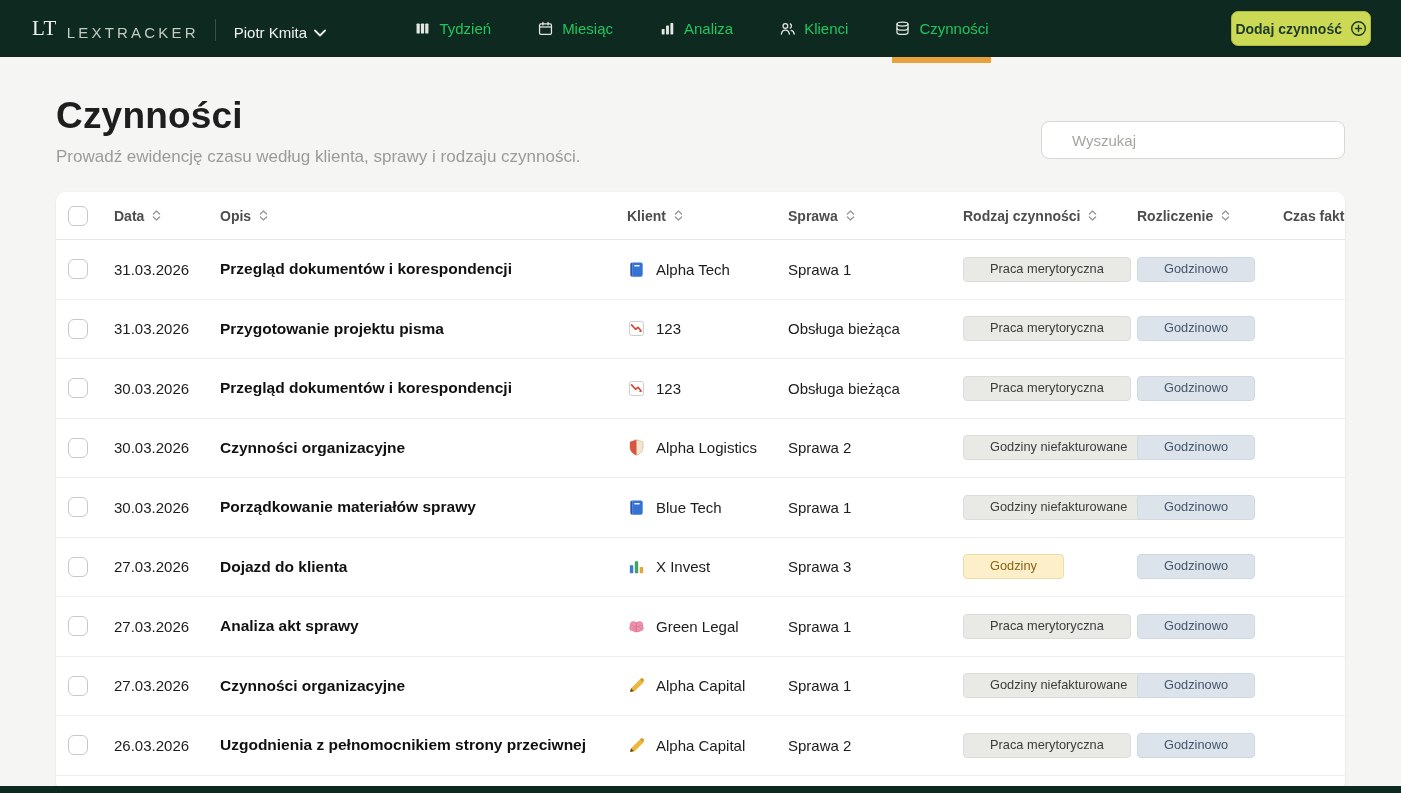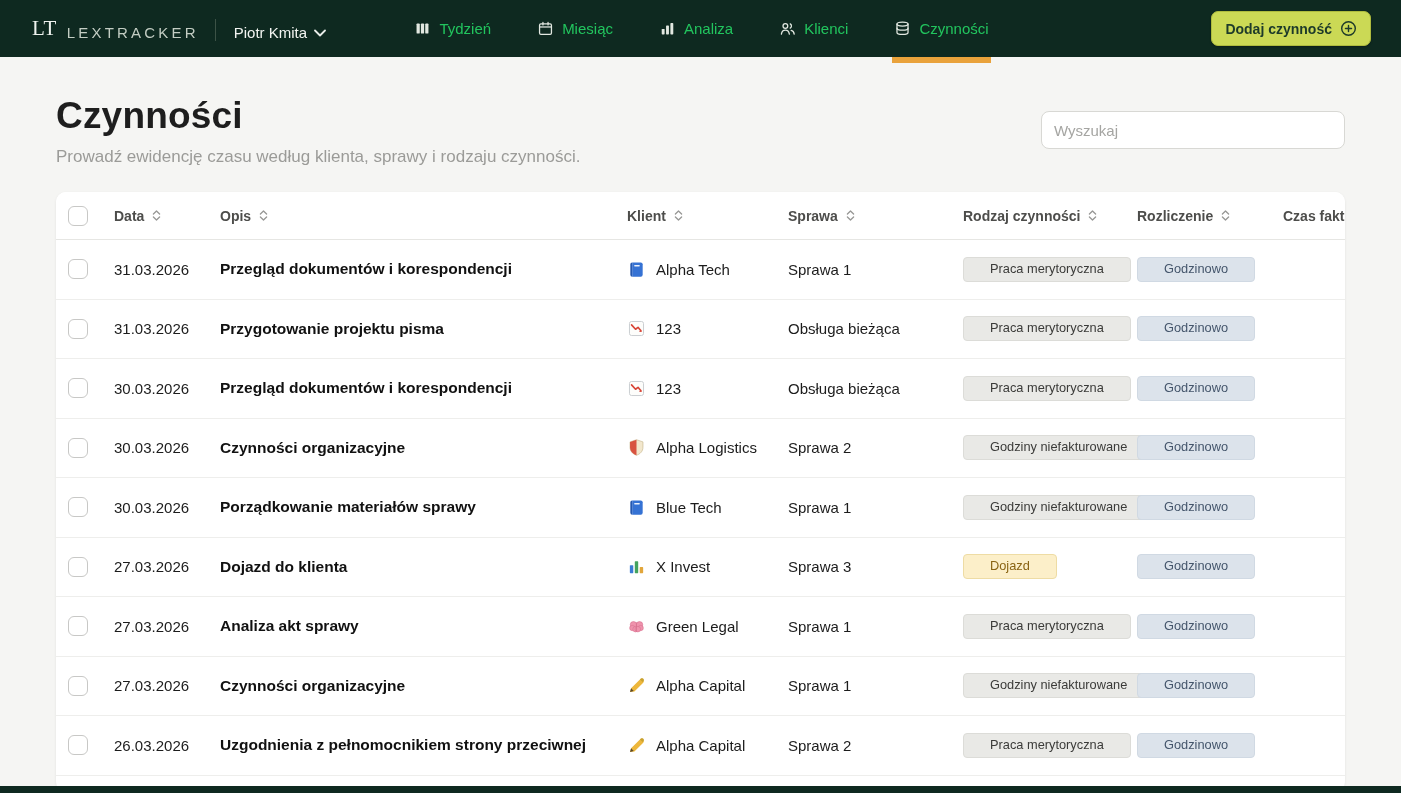--- a/index.html
+++ b/index.html
@@ -11,28 +11,28 @@
   .brand-group{display:flex;align-items:flex-end;flex:1;min-width:0}
   .logo{font-family:"Liberation Serif",serif;font-size:21px;color:#eef2ee;letter-spacing:.5px;margin-right:10px}
   .brand{font-size:15px;letter-spacing:3.2px;color:#c3cdc3;font-weight:400;margin-right:16px}
   .tb-divider{width:1px;height:22px;background:#3c5246;margin-right:18px}
   .user{display:flex;align-items:center;gap:7px;color:#f2f4f1;font-size:15px;cursor:pointer;white-space:nowrap}
   .nav{display:flex;gap:46px;align-items:center;height:100%}
   .nav-item{display:flex;align-items:center;gap:8px;color:#22c55e;font-size:15px;height:100%;position:relative;cursor:pointer;white-space:nowrap}
   .nav-icon{display:flex;align-items:center}
   .tab-underline{position:absolute;left:-2px;right:-2px;bottom:-6px;height:6px;background:#e9a23b}
   .rightgrp{flex:1;display:flex;justify-content:flex-end}
-  .add-btn{display:flex;align-items:center;gap:8px;background:#cbd955;color:#1d3a2a;font-weight:700;font-size:14px;border:1px solid #aebb3e;border-radius:7px;padding:8px 13px;cursor:pointer;font-family:inherit;box-shadow:0 1px 2px rgba(0,0,0,.25)}
+  .add-btn{display:flex;align-items:center;gap:8px;background:#cbd955;color:#1d3a2a;font-weight:700;font-size:14px;border:1px solid #aebb3e;border-radius:7px;padding:8px 3px;cursor:pointer;font-family:inherit;box-shadow:0 1px 2px rgba(0,0,0,.25)}
 
   
   .main{padding:38px 56px 0}
   .page-head{display:flex;justify-content:space-between;align-items:flex-start}
   h1{font-size:37px;font-weight:600;color:#1e1e1e;letter-spacing:.2px}
   .subtitle{margin-top:10px;font-size:17px;color:#9b9b98}
-  .search{width:304px;height:38px;border:1px solid #d8d8d4;border-radius:8px;background:#fff;padding:0 12px;font-size:15px;color:#333;margin-top:16px;font-family:inherit;outline:none}
+  .search{width:304px;height:38px;border:1px solid #d8d8d4;border-radius:8px;background:#fff;padding:0 30px;font-size:15px;color:#333;margin-top:26px;font-family:inherit;outline:none}
   .search::placeholder{color:#a5a5a2}
 
   
   .card{margin-top:25px;background:#fff;border-radius:10px;box-shadow:0 1px 3px rgba(20,20,20,.08);overflow:hidden;min-height:600px}
   .trow{display:flex;align-items:center;padding-left:12px;border-bottom:1px solid #eeeeec;height:59.5px;background:#fff}
   .cell{display:flex;align-items:center;min-width:0}
   .col-check{width:46px}
   .col-date{width:106px;font-size:15px;color:#1c1c1c}
   .col-desc{width:407px;font-size:15.5px;font-weight:700;color:#111;padding-right:30px}
   .col-client{width:161px;font-size:15px;color:#1c1c1c}
@@ -327,21 +327,21 @@
               <svg viewBox="0 0 20 20" width="19" height="19">
                 <rect x="3" y="8.6" width="3.6" height="8.4" rx=".6" fill="#3a7bd5"></rect>
                 <rect x="8.2" y="4.6" width="3.6" height="12.4" rx=".6" fill="#43a25f"></rect>
                 <rect x="13.4" y="10.6" width="3.6" height="6.4" rx=".6" fill="#e2a63b"></rect>
               </svg>
             </span>
             <span>X Invest</span>
           </span>
           <span class="cell col-case">Sprawa 3</span>
           <span class="cell col-type">
-            <span class="badge yellow">Dojazd</span>
+            <span class="badge yellow">Godziny</span>
           </span>
           <span class="cell col-billing">
             <span class="badge blue">Godzinowo</span>
           </span>
           <span class="cell col-time"></span>
         </div>
         <div class="trow">
           <span class="cell col-check">
             <span class="checkbox"></span>
           </span>

